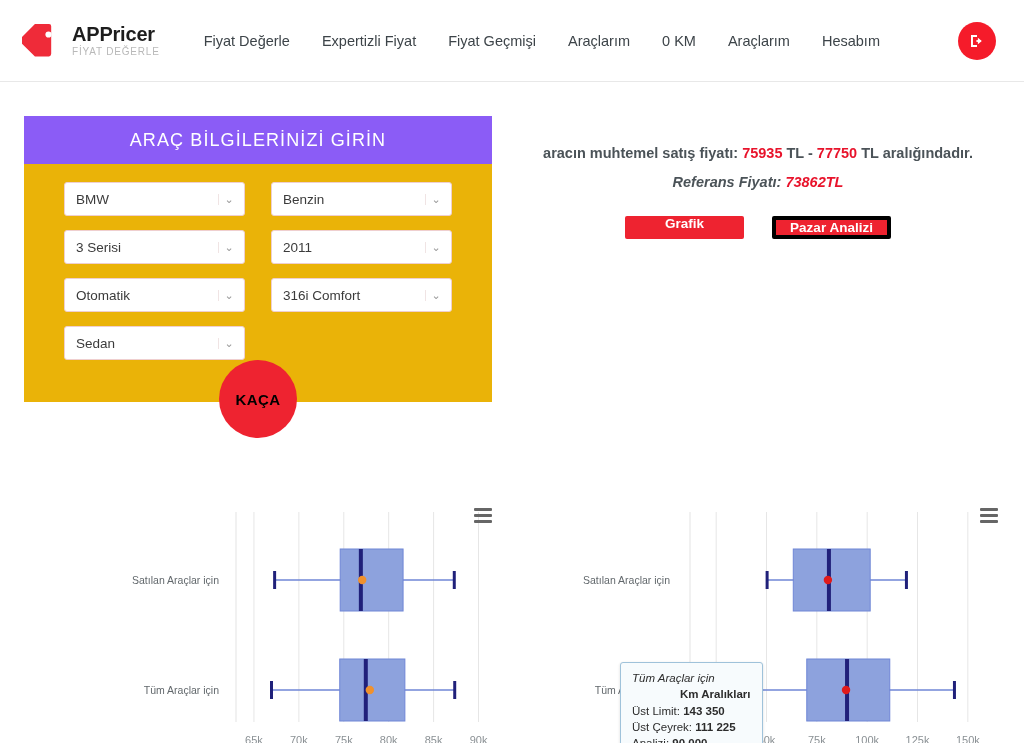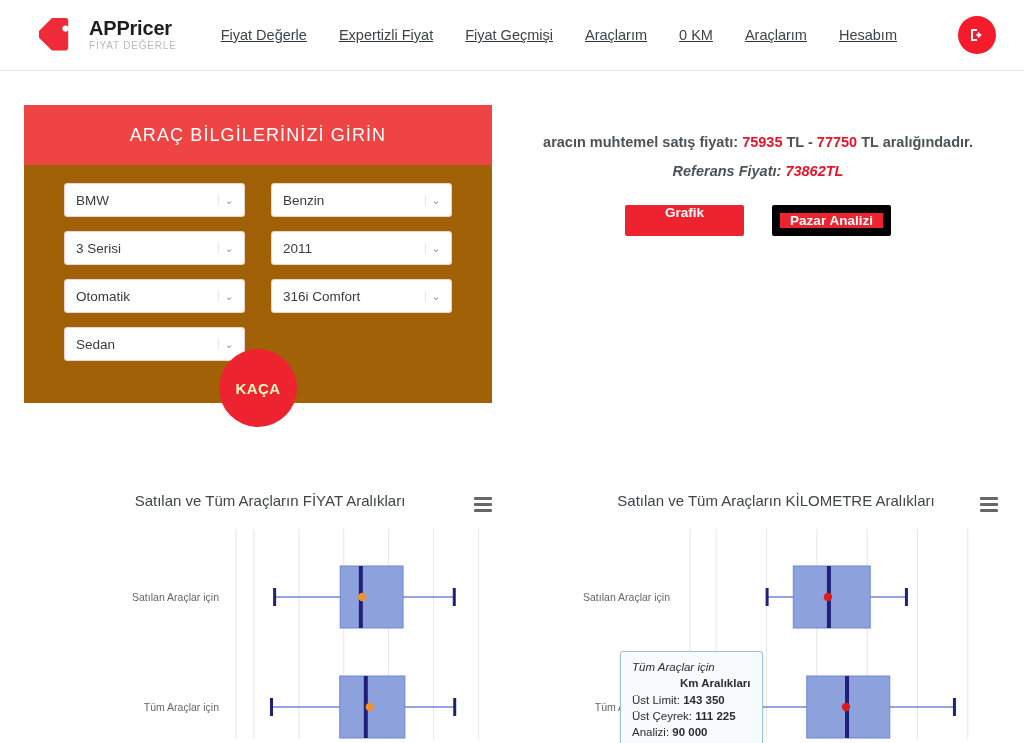--- a/index.html
+++ b/index.html
@@ -8,35 +8,34 @@
     width:1024px; height:743px;
     background:#ffffff;
     font-family:"Liberation Sans", sans-serif;
     color:#333;
     overflow:hidden;
     position:relative;
   }
 
   
   #header {
-    height:71px;
+    height:82px;
     background:#fff;
     border-bottom:1px solid #e8e8e8;
     display:flex;
     align-items:center;
     position:relative;
-    padding-left:17px;
   }
   #brand { display:flex; align-items:center; margin-left:22px; }
   #tag-icon { width:40px; height:40px; margin-right:10px; flex:0 0 auto; }
   .brand-text { line-height:1.05; }
   #brand-name { font-size:20px; font-weight:bold; color:#1d1d1d; letter-spacing:-0.2px; }
   #brand-sub { font-size:10px; color:#b9b9b9; letter-spacing:0.8px; margin-top:2px; }
 
-  #nav { display:flex; align-items:center; margin-left:44px;text-decoration:underline; }
+  #nav { display:flex; align-items:center; margin-left:44px; }
   .nav-item {
     font-size:14.5px;
     color:#3d4449;
     margin-right:32px;
     cursor:pointer;
     white-space:nowrap;
   }
 
   #logout-btn {
     position:absolute; right:28px; top:50%; transform:translateY(-50%);
@@ -48,26 +47,26 @@
 
   
   #main { position:relative; }
 
   
   #form-card {
     position:absolute; left:24px; top:34px;
     width:468px;
   }
   #form-title-bar {
-    background:#ef4444; color:#fff;
-    height:60px; display:flex; align-items:center; justify-content:center;
+    background:#8b5cf6; color:#fff;
+    height:48px; display:flex; align-items:center; justify-content:center;
     font-size:18px; letter-spacing:1.1px; font-weight:400;
   }
   #form-body {
-    background:#a16207;
+    background:#eab308;
     padding:18px 40px 42px 40px;
     display:grid;
     grid-template-columns:1fr 1fr;
     gap:14px 26px;
   }
   .field {
     position:relative;
     background:#fff;
     border:1px solid #efcfcf;
     border-radius:3px;
@@ -87,21 +86,21 @@
     padding-left:3px;
     line-height:1;
   }
 
   #kaca-btn {
     position:absolute;
     left:50%; transform:translateX(-50%);
     top:244px;
     width:78px; height:78px; border-radius:50%;
     background:#ee2330;
-    color:#fef9c3; font-weight:bold; font-size:15px;
+    color:#000000; font-weight:bold; font-size:15px;
     display:flex; align-items:center; justify-content:center;
     cursor:pointer;
     letter-spacing:0.4px;
     z-index:5;
   }
 
   
   #result-panel {
     position:absolute; left:515px; top:60px; width:486px;
     text-align:center;
@@ -120,21 +119,21 @@
     margin-top:26px;
     display:flex; justify-content:center; gap:28px;
   }
   .res-btn {
     background:#ee2330; color:#fff;
     font-size:13.5px; font-weight:bold;
     padding:0 0; width:119px;
     text-align:center; cursor:pointer;
     border-radius:2px;
   }
-  #btn-pazar { border:8px solid #000000; }
+  #btn-pazar { border:4px solid #000000; }
 
   
   .chart {
     position:absolute;
     top:412px;
     height:330px;
   }
   #chart-left  { left:24px;  width:492px; }
   #chart-right { left:530px; width:492px; }
 
@@ -253,21 +252,20 @@
     <div id="result-line3">
       <span>Referans Fiyatı: </span><span class="hl">73862TL</span>
     </div>
     <div id="result-buttons">
       <div class="res-btn" id="btn-grafik">Grafik</div>
       <div class="res-btn" id="btn-pazar">Pazar Analizi</div>
     </div>
   </div>
 
   <div class="chart" id="chart-left">
-    <div class="chart-title">Satılan ve Tüm Araçların FİYAT Aralıkları</div>
     <div class="hamburger">
         <span></span>
         <span></span>
         <span></span>
       </div>
     <svg class="chart-svg" id="svg-left" width="492" height="285">
         <line x1="212" y1="18" x2="212" y2="228" stroke="#e3e3e3" stroke-width="1"></line>
         <line x1="229.96491228070175" y1="18" x2="229.96491228070175" y2="228" stroke="#e6e6e6" stroke-width="1"></line>
         <text x="229.96491228070175" y="250" text-anchor="middle" font-size="11" fill="#8a9094" font-family="&quot;Liberation Sans&quot;, sans-serif">65k</text>
         <line x1="274.8771929824561" y1="18" x2="274.8771929824561" y2="228" stroke="#e6e6e6" stroke-width="1"></line>
@@ -296,21 +294,20 @@
           <line x1="247.48070175438596" y1="187" x2="247.48070175438596" y2="205" stroke="#20207a" stroke-width="3"></line>
           <line x1="430.72280701754386" y1="187" x2="430.72280701754386" y2="205" stroke="#20207a" stroke-width="3"></line>
           <rect x="315.7473684210526" y="165" width="65.12280701754389" height="62" fill="#8da2dd" stroke="#6f86d6" stroke-width="1"></rect>
           <line x1="341.7964912280702" y1="165" x2="341.7964912280702" y2="227" stroke="#20207a" stroke-width="4"></line>
           <circle cx="345.83859649122803" cy="196" r="4.2" fill="#f0912d"></circle>
         </g>
       </svg>
   </div>
 
   <div class="chart" id="chart-right">
-    <div class="chart-title">Satılan ve Tüm Araçların KİLOMETRE Aralıkları</div>
     <div class="hamburger">
         <span></span>
         <span></span>
         <span></span>
       </div>
     <svg class="chart-svg" id="svg-right" width="492" height="285">
         <line x1="160" y1="18" x2="160" y2="228" stroke="#e3e3e3" stroke-width="1"></line>
         <line x1="186.17333333333335" y1="18" x2="186.17333333333335" y2="228" stroke="#e6e6e6" stroke-width="1"></line>
         <text x="186.17333333333335" y="250" text-anchor="middle" font-size="11" fill="#8a9094" font-family="&quot;Liberation Sans&quot;, sans-serif">25k</text>
         <line x1="236.50666666666666" y1="18" x2="236.50666666666666" y2="228" stroke="#e6e6e6" stroke-width="1"></line>

